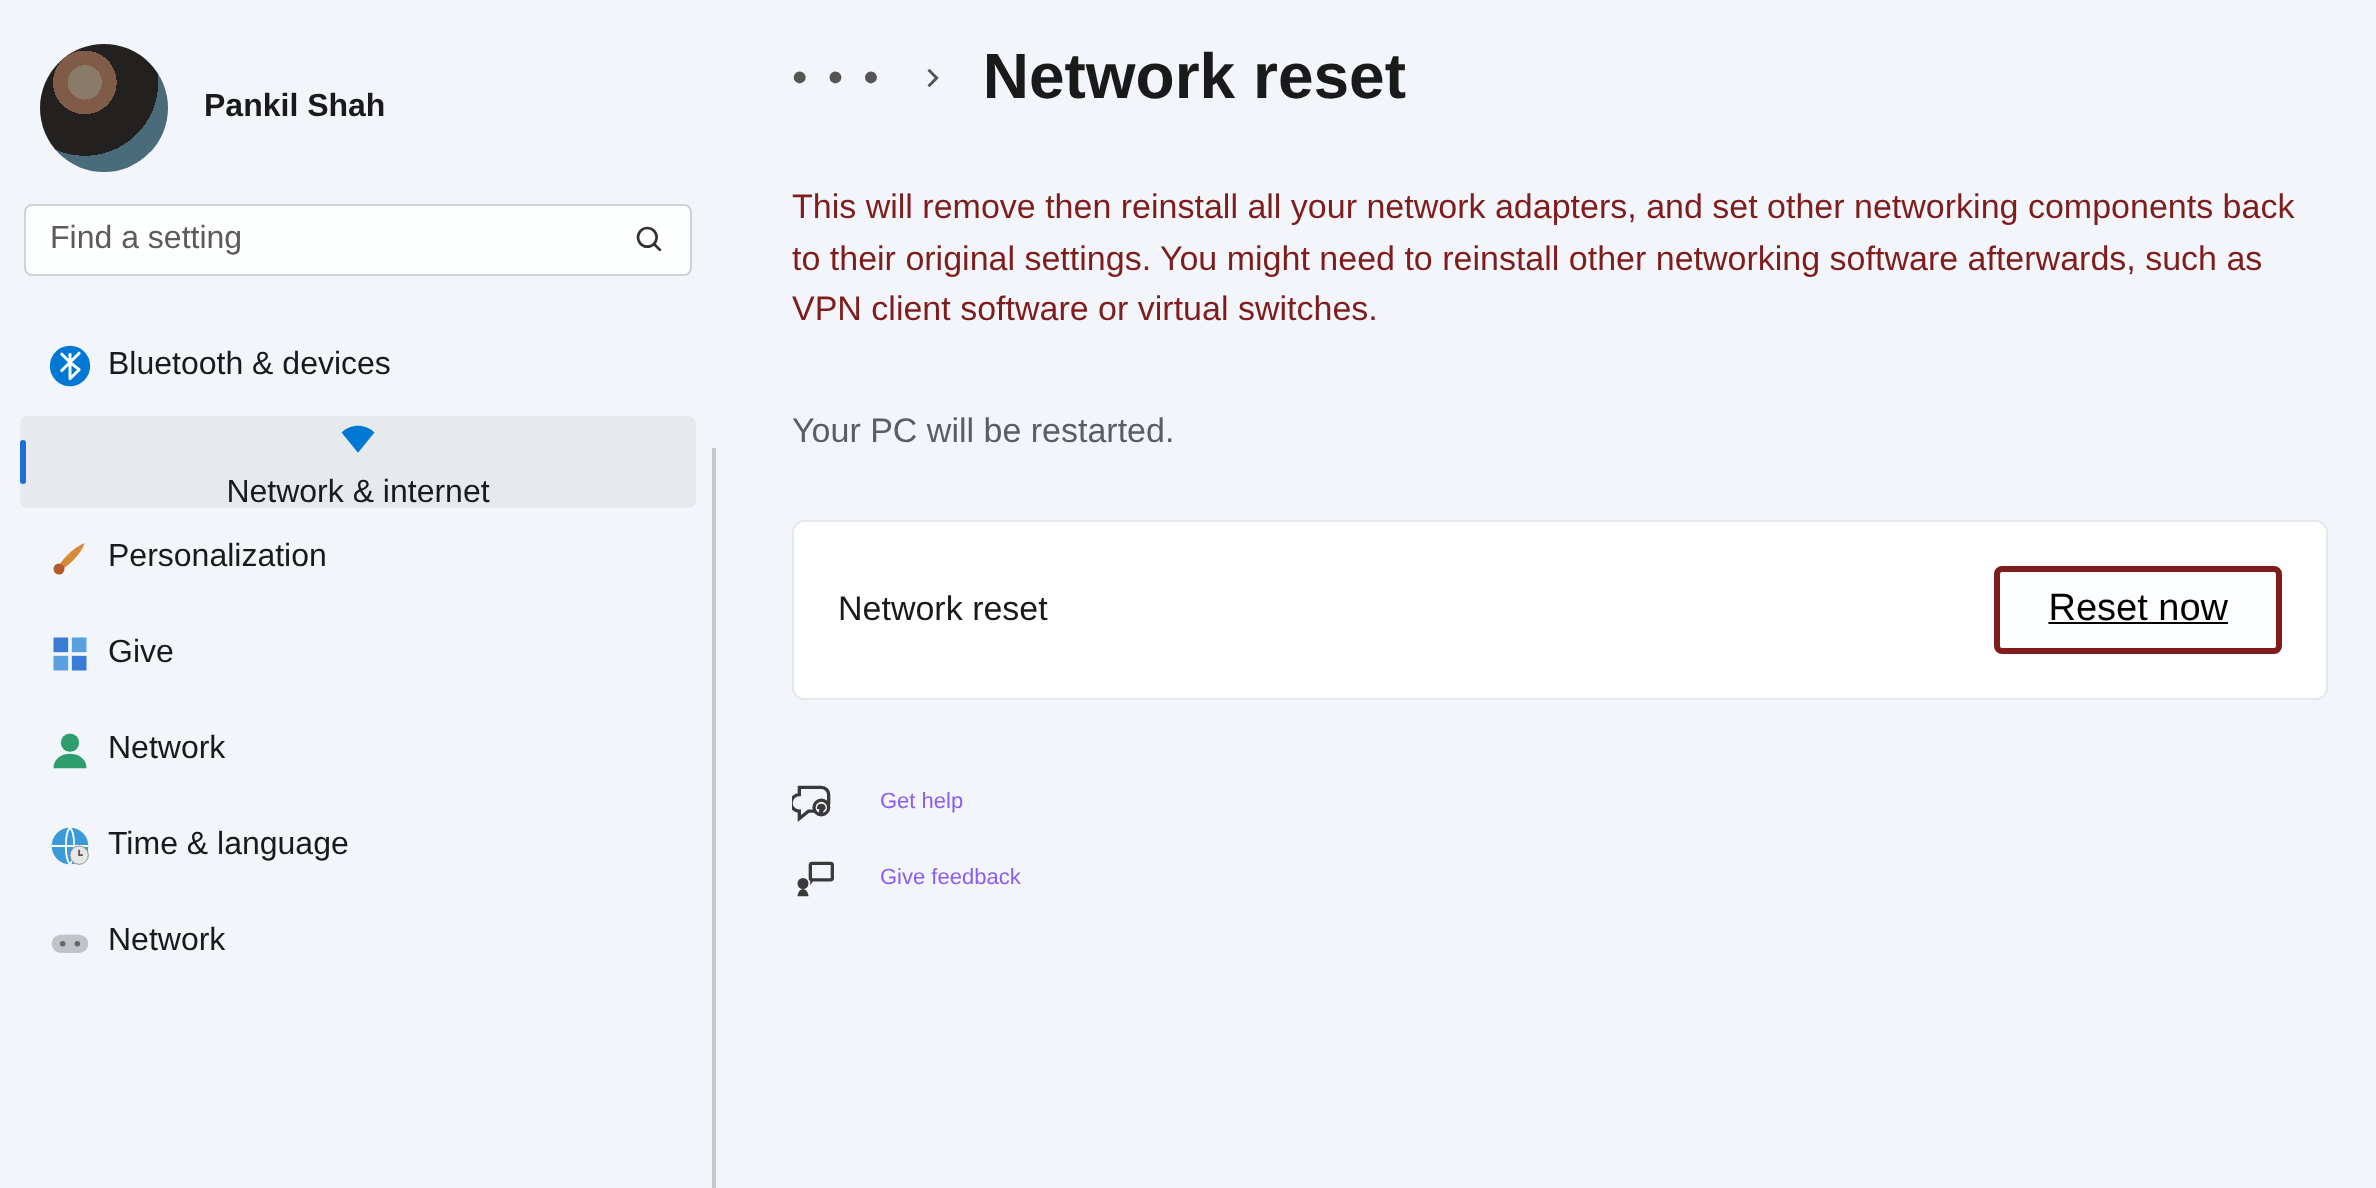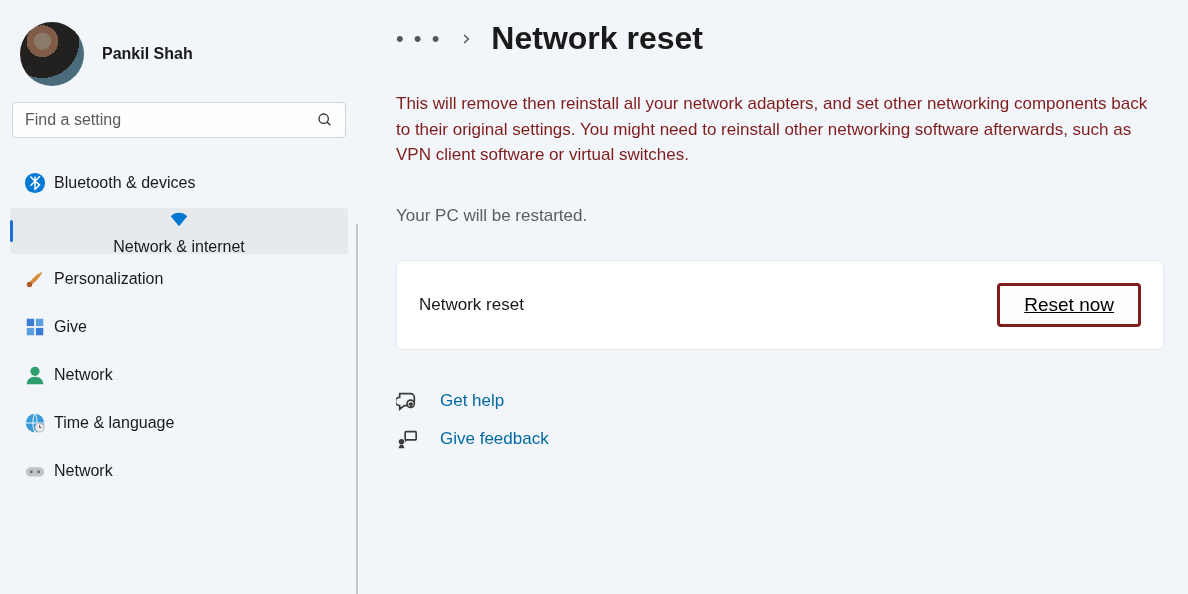--- a/index.html
+++ b/index.html
@@ -173,22 +173,22 @@
     align-items: center;
     gap: 22px;
     cursor: pointer;
   }
   .link-icon {
     width: 22px;
     height: 22px;
     color: #3a3a3a;
   }
   .link-text {
-    color: #0369a1;
-    font-size: 17px;
+    color: #8b5cf6;
+    font-size: 11px;
   }
 </style>
 </head>
 <body>
 
 <div class="sidebar">
   <div class="profile">
     <div class="avatar"></div>
     <div class="profile-name">Pankil Shah</div>
   </div>

